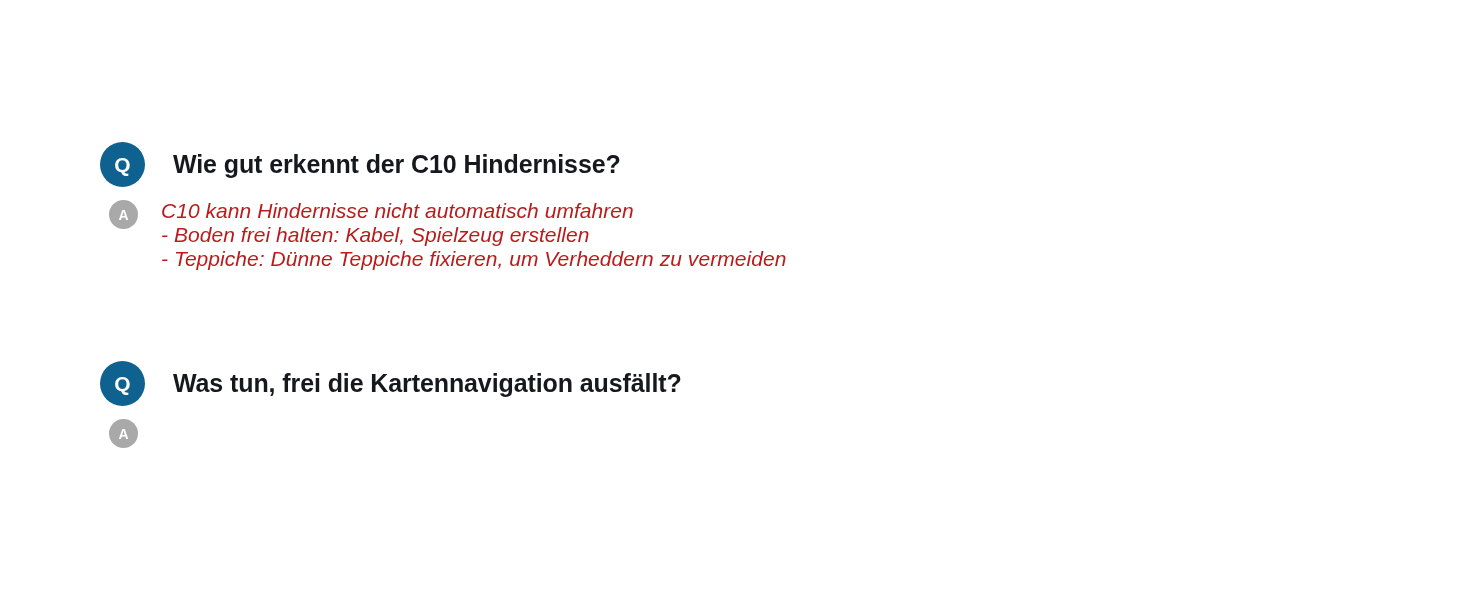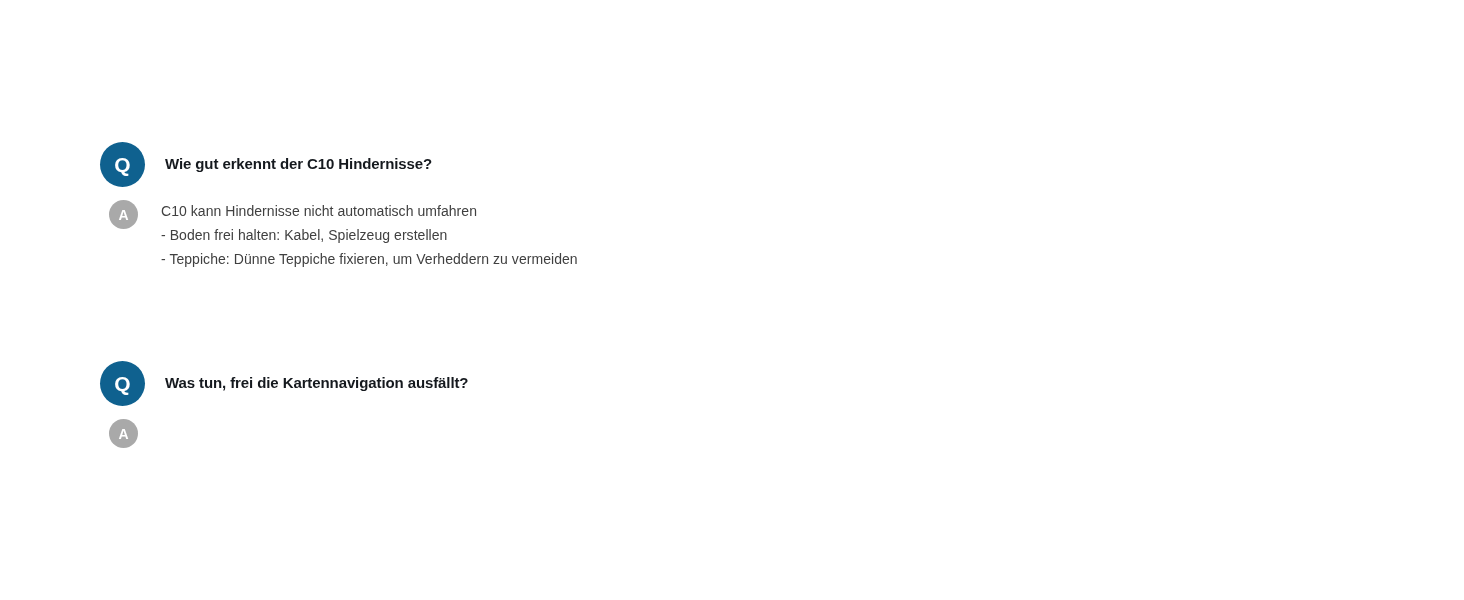--- a/index.html
+++ b/index.html
@@ -55,22 +55,22 @@
     align-items: center;
     justify-content: center;
     font-size: 21px;
     font-weight: 700;
     line-height: 1;
     letter-spacing: 0.2px;
     user-select: none;
   }
 
   .q-text {
-    margin-left: 20px;
-    font-size: 15px;
+    margin-left: 28px;
+    font-size: 25px;
     font-weight: 700;
     color: #15191e;
     letter-spacing: -0.1px;
     line-height: 1.2;
     white-space: nowrap;
   }
 
   
   .a-row {
     display: flex;
@@ -91,24 +91,25 @@
     align-items: center;
     justify-content: center;
     font-size: 14px;
     font-weight: 600;
     line-height: 1;
     user-select: none;
   }
 
   .a-body {
     margin-left: 23px;
-    color: #404040;
-    font-size: 14px;
+    color: #b91c1c;
+    font-size: 21px;
     line-height: 24px;
     letter-spacing: 0.05px;
+    font-style: italic;
   }
 
   .a-line {
     white-space: nowrap;
   }
 </style>
 </head>
 <body>
 
 <div class="faq-page">

